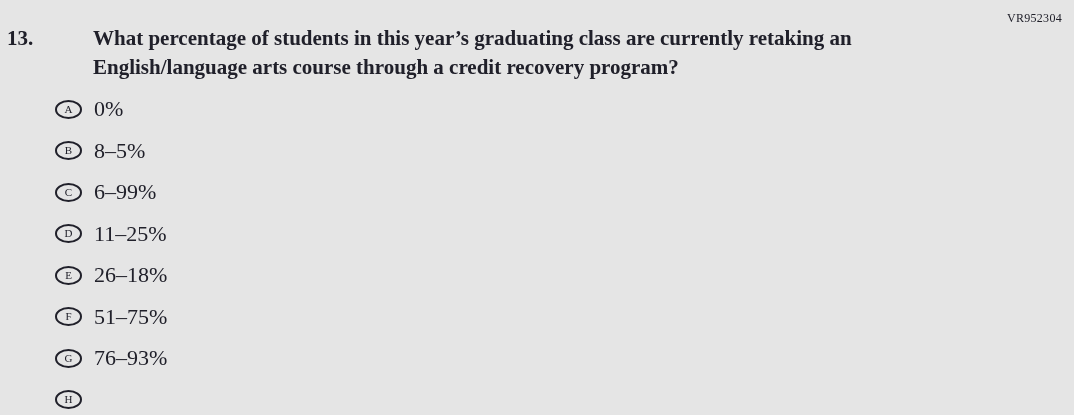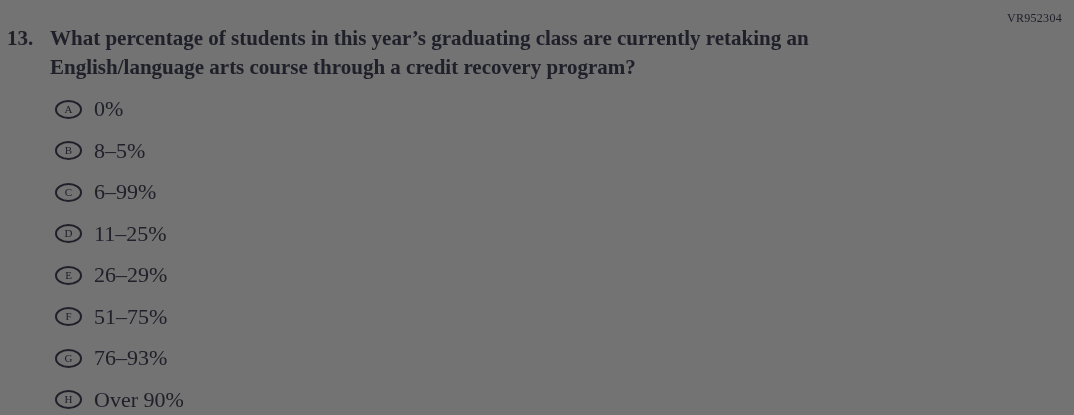--- a/index.html
+++ b/index.html
@@ -4,39 +4,40 @@
 <style>
   html, body {
     margin: 0;
     padding: 0;
     background: #ffffff;
   }
   .page {
     position: relative;
     width: 1074px;
     height: 415px;
-    background: #737373;
+    background: #e5e5e5;
     font-family: "Liberation Serif", serif;
     color: #20202a;
     overflow: hidden;
   }
   .form-code {
     position: absolute;
     top: 11px;
     right: 12px;
     font-size: 12px;
     letter-spacing: 0.3px;
     color: #20202a;
   }
   .question {
     position: absolute;
     top: 24px;
     left: 7px;
     display: flex;
     align-items: flex-start;
+    gap: 43px;
   }
   .q-number {
     width: 43px;
     font-weight: bold;
     font-size: 21px;
     line-height: 29px;
     flex: 0 0 auto;
   }
   .q-text {
     max-width: 880px;
@@ -120,38 +121,37 @@
         <span class="bubble">
           <span class="bubble-letter">D</span>
         </span>
         <span class="option-label">11–25%</span>
       </div>
 
       <div class="option">
         <span class="bubble">
           <span class="bubble-letter">E</span>
         </span>
-        <span class="option-label">26–29%</span>
+        <span class="option-label">26–18%</span>
       </div>
 
       <div class="option">
         <span class="bubble">
           <span class="bubble-letter">F</span>
         </span>
         <span class="option-label">51–75%</span>
       </div>
 
       <div class="option">
         <span class="bubble">
           <span class="bubble-letter">G</span>
         </span>
         <span class="option-label">76–93%</span>
       </div>
 
       <div class="option">
         <span class="bubble">
           <span class="bubble-letter">H</span>
         </span>
-        <span class="option-label">Over 90%</span>
       </div>
     </div>
 
 </div>
 
 </body></html>

